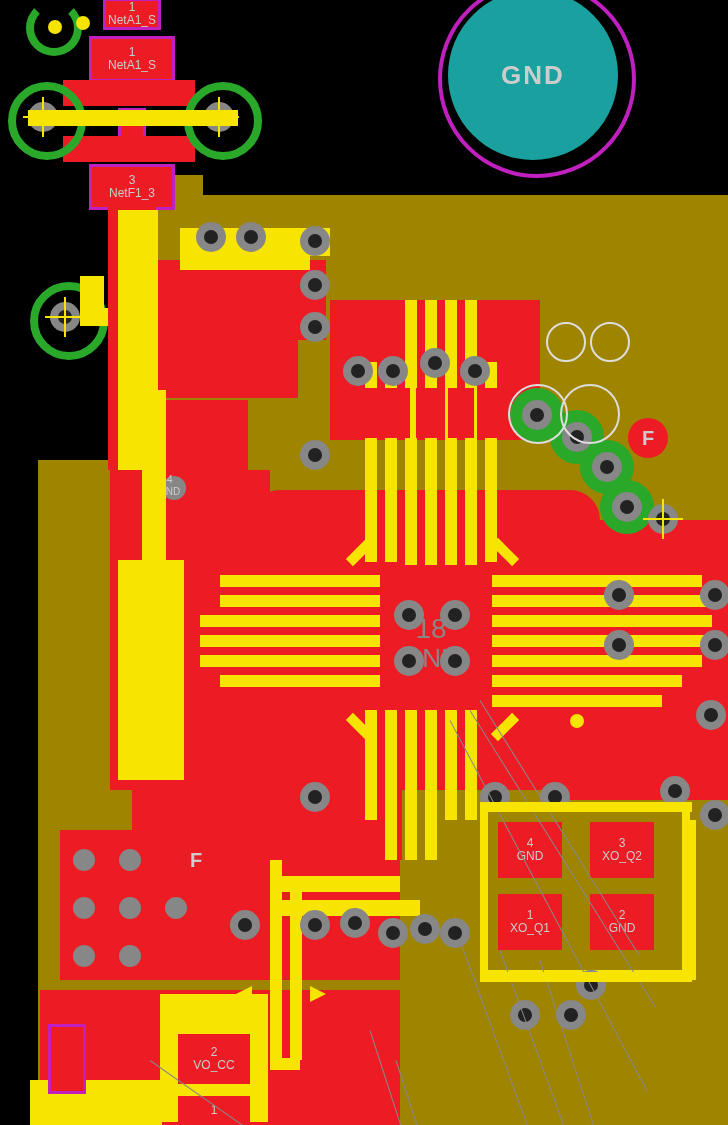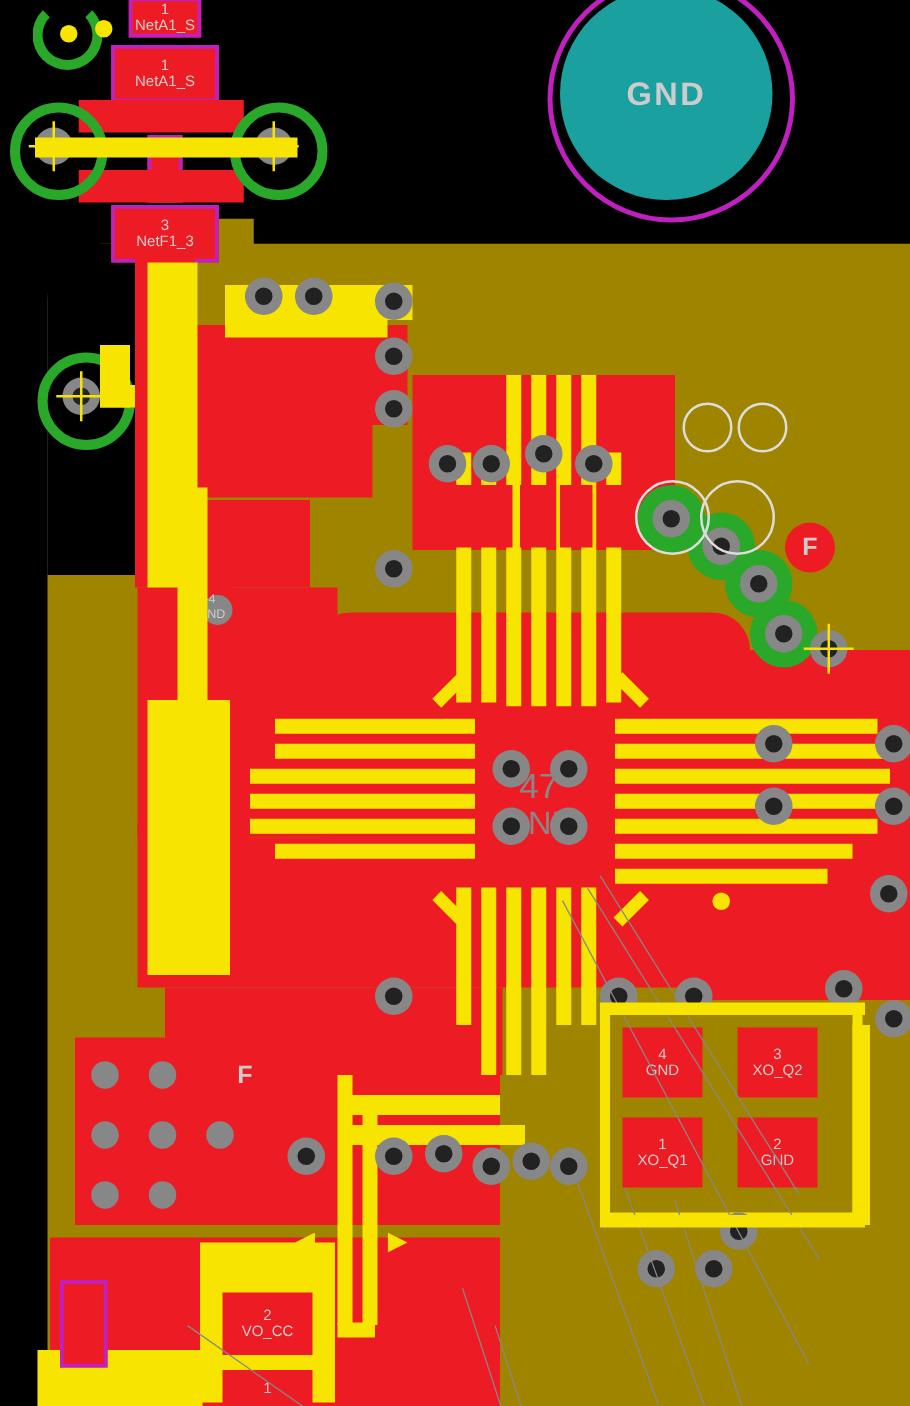--- a/index.html
+++ b/index.html
@@ -347,21 +347,21 @@
   <div class="rc" style="left:110px; top:660px; width:90px; height:130px;"></div>
   <div class="rc" style="left:200px; top:670px; width:380px; height:120px;"></div>
   <div class="rc" style="left:132px; top:790px; width:270px; height:70px;"></div>
   <div class="rc" style="left:60px;  top:830px; width:340px; height:150px;"></div>
   <div class="rc" style="left:40px;  top:990px; width:360px; height:140px;"></div>
   <div class="rc" style="left:560px; top:520px; width:170px; height:280px;"></div>
   <div class="rc" style="left:330px; top:300px; width:210px; height:140px;"></div>
   <div class="rc" style="left:250px; top:490px; width:350px; height:190px; border-radius:30px;"></div>
 
   <div class="pad" style="left:378px; top:584px; width:106px; height:106px;"></div>
-  <div class="alabel" style="left:388px; top:614px; width:86px; font-size:28px; color:#888;">47</div>
+  <div class="alabel" style="left:388px; top:614px; width:86px; font-size:28px; color:#888;">18</div>
   <div class="alabel" style="left:388px; top:644px; width:86px; font-size:26px; color:#888;">GND</div>
 
   <div class="via" style="left:394px; top:600px;"></div>
   <div class="via" style="left:440px; top:600px;"></div>
   <div class="via" style="left:394px; top:646px;"></div>
   <div class="via" style="left:440px; top:646px;"></div>
 
   <div class="diag" style="left:345px; top:547px; transform:rotate(-45deg);"></div>
   <div class="diag" style="left:490px; top:547px; transform:rotate(45deg);"></div>
   <div class="diag" style="left:345px; top:722px; transform:rotate(45deg);"></div>

